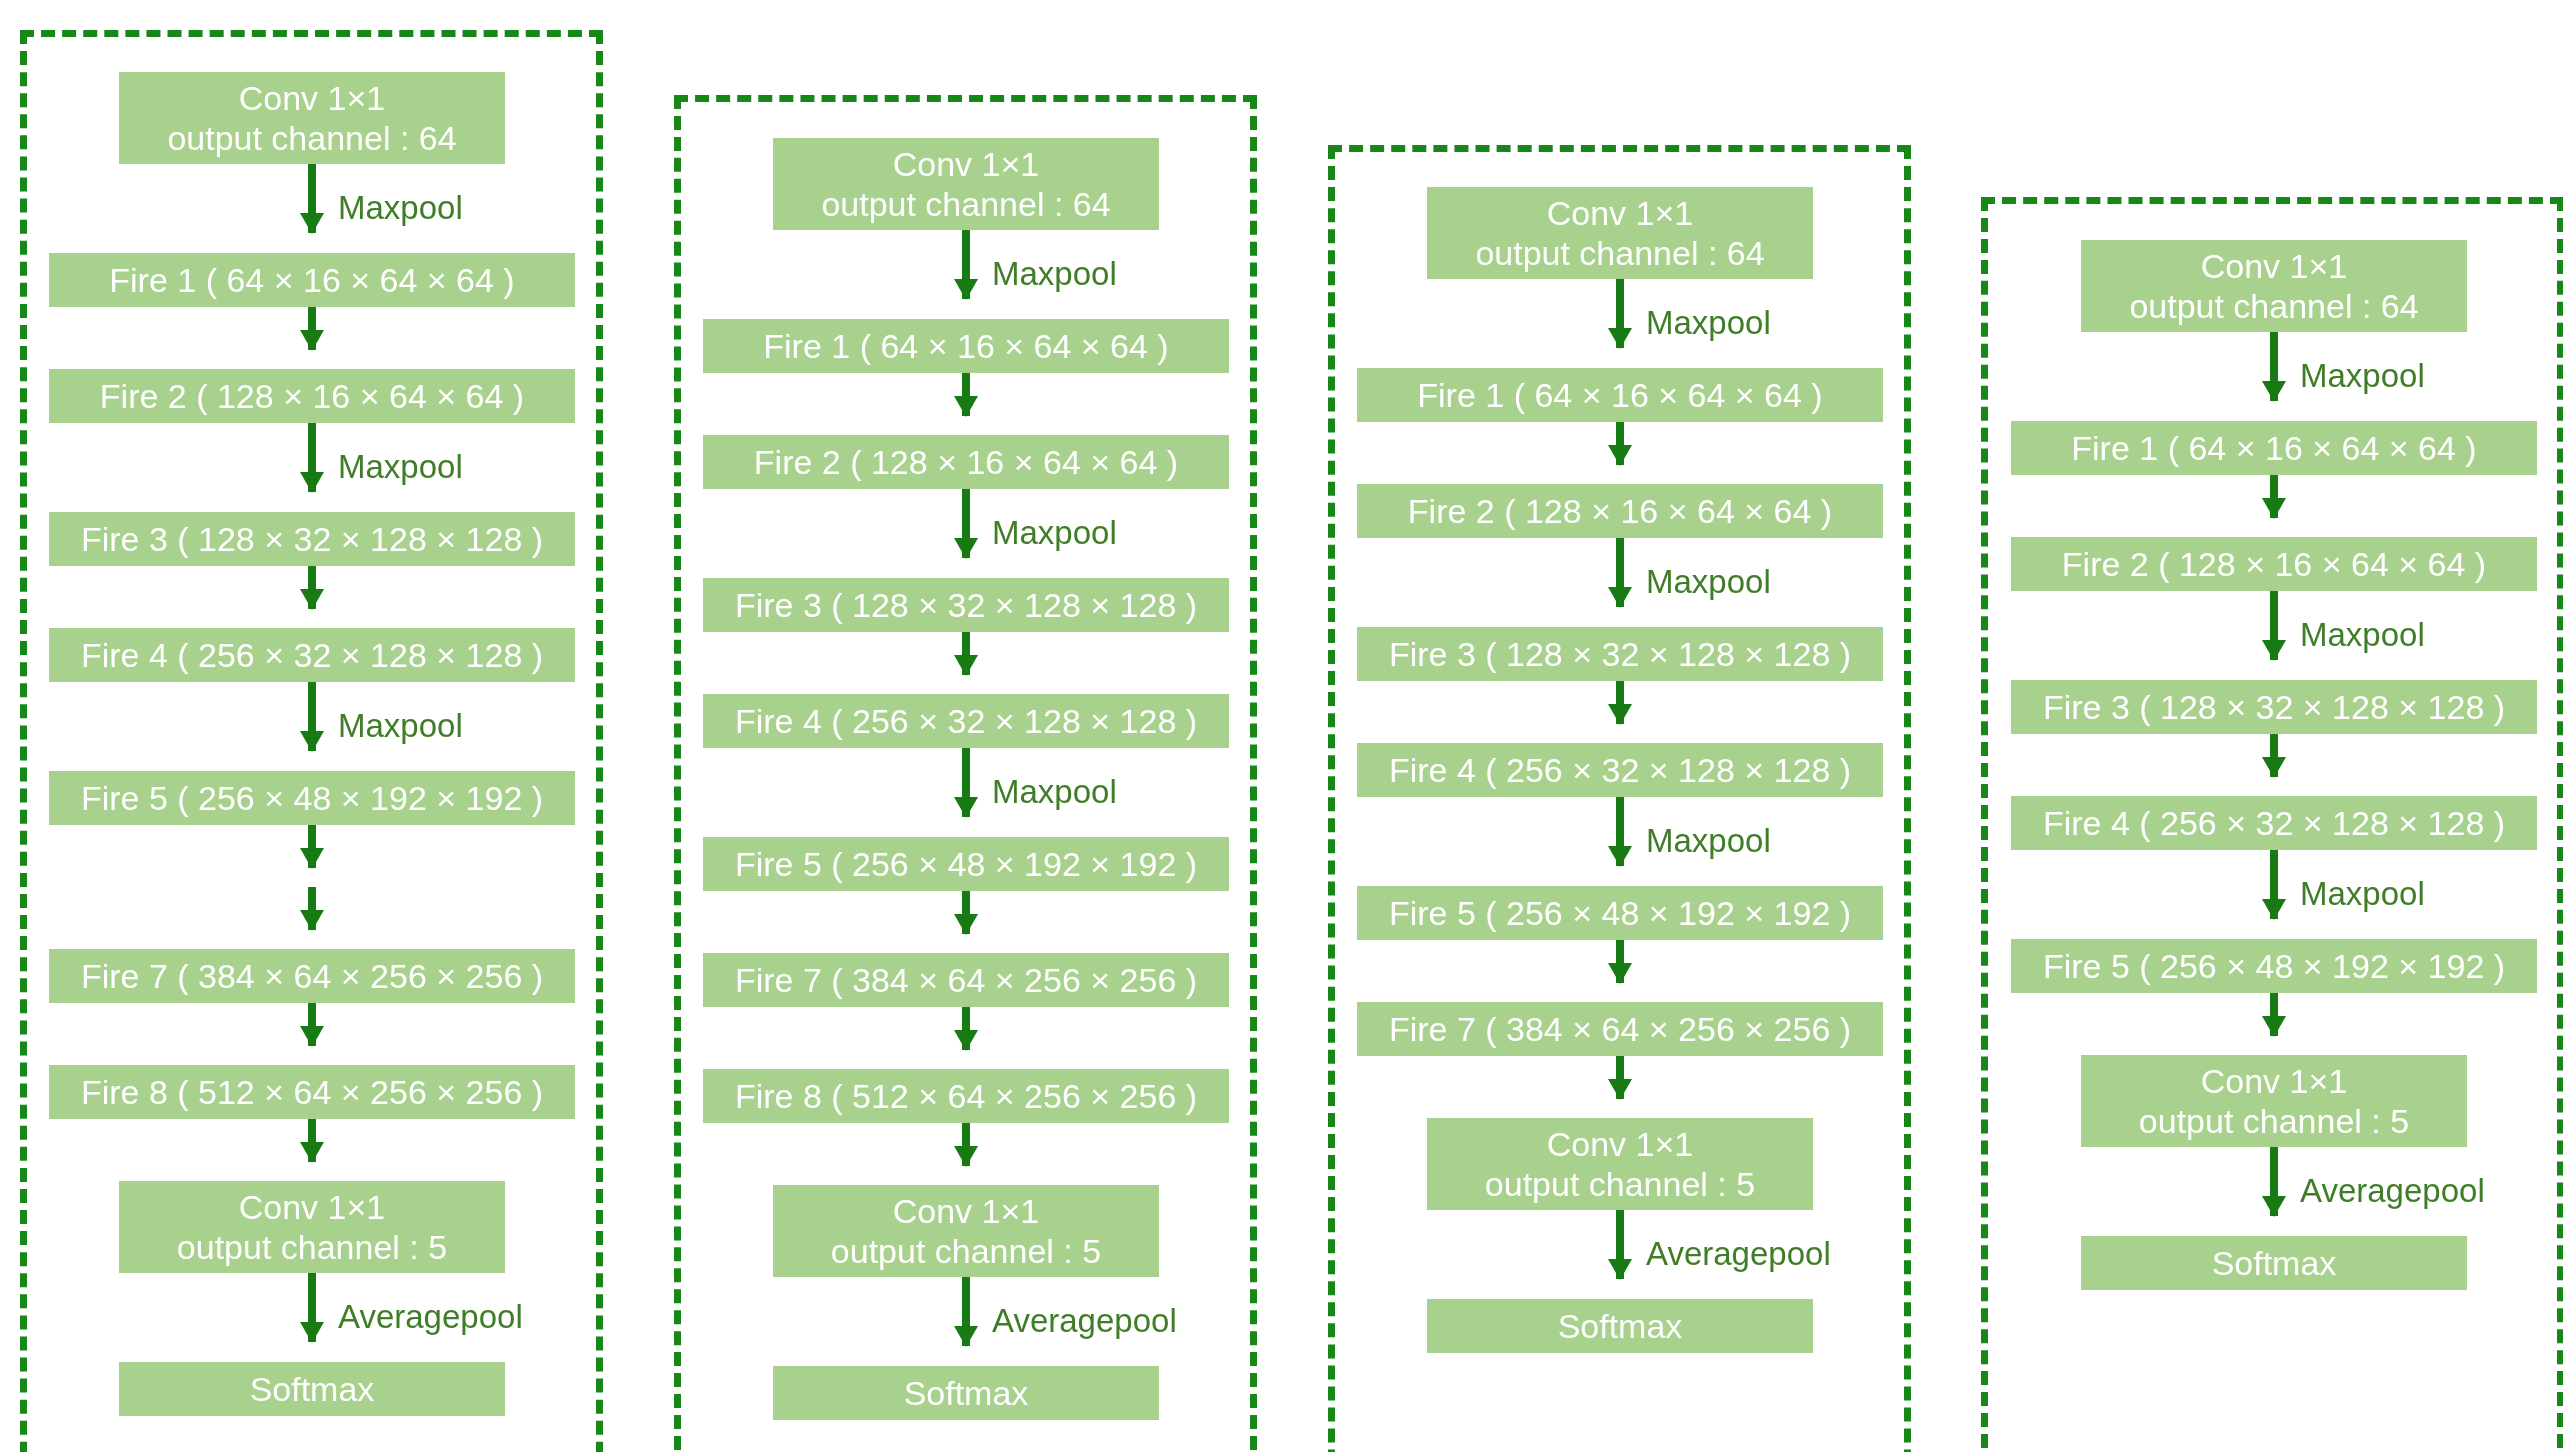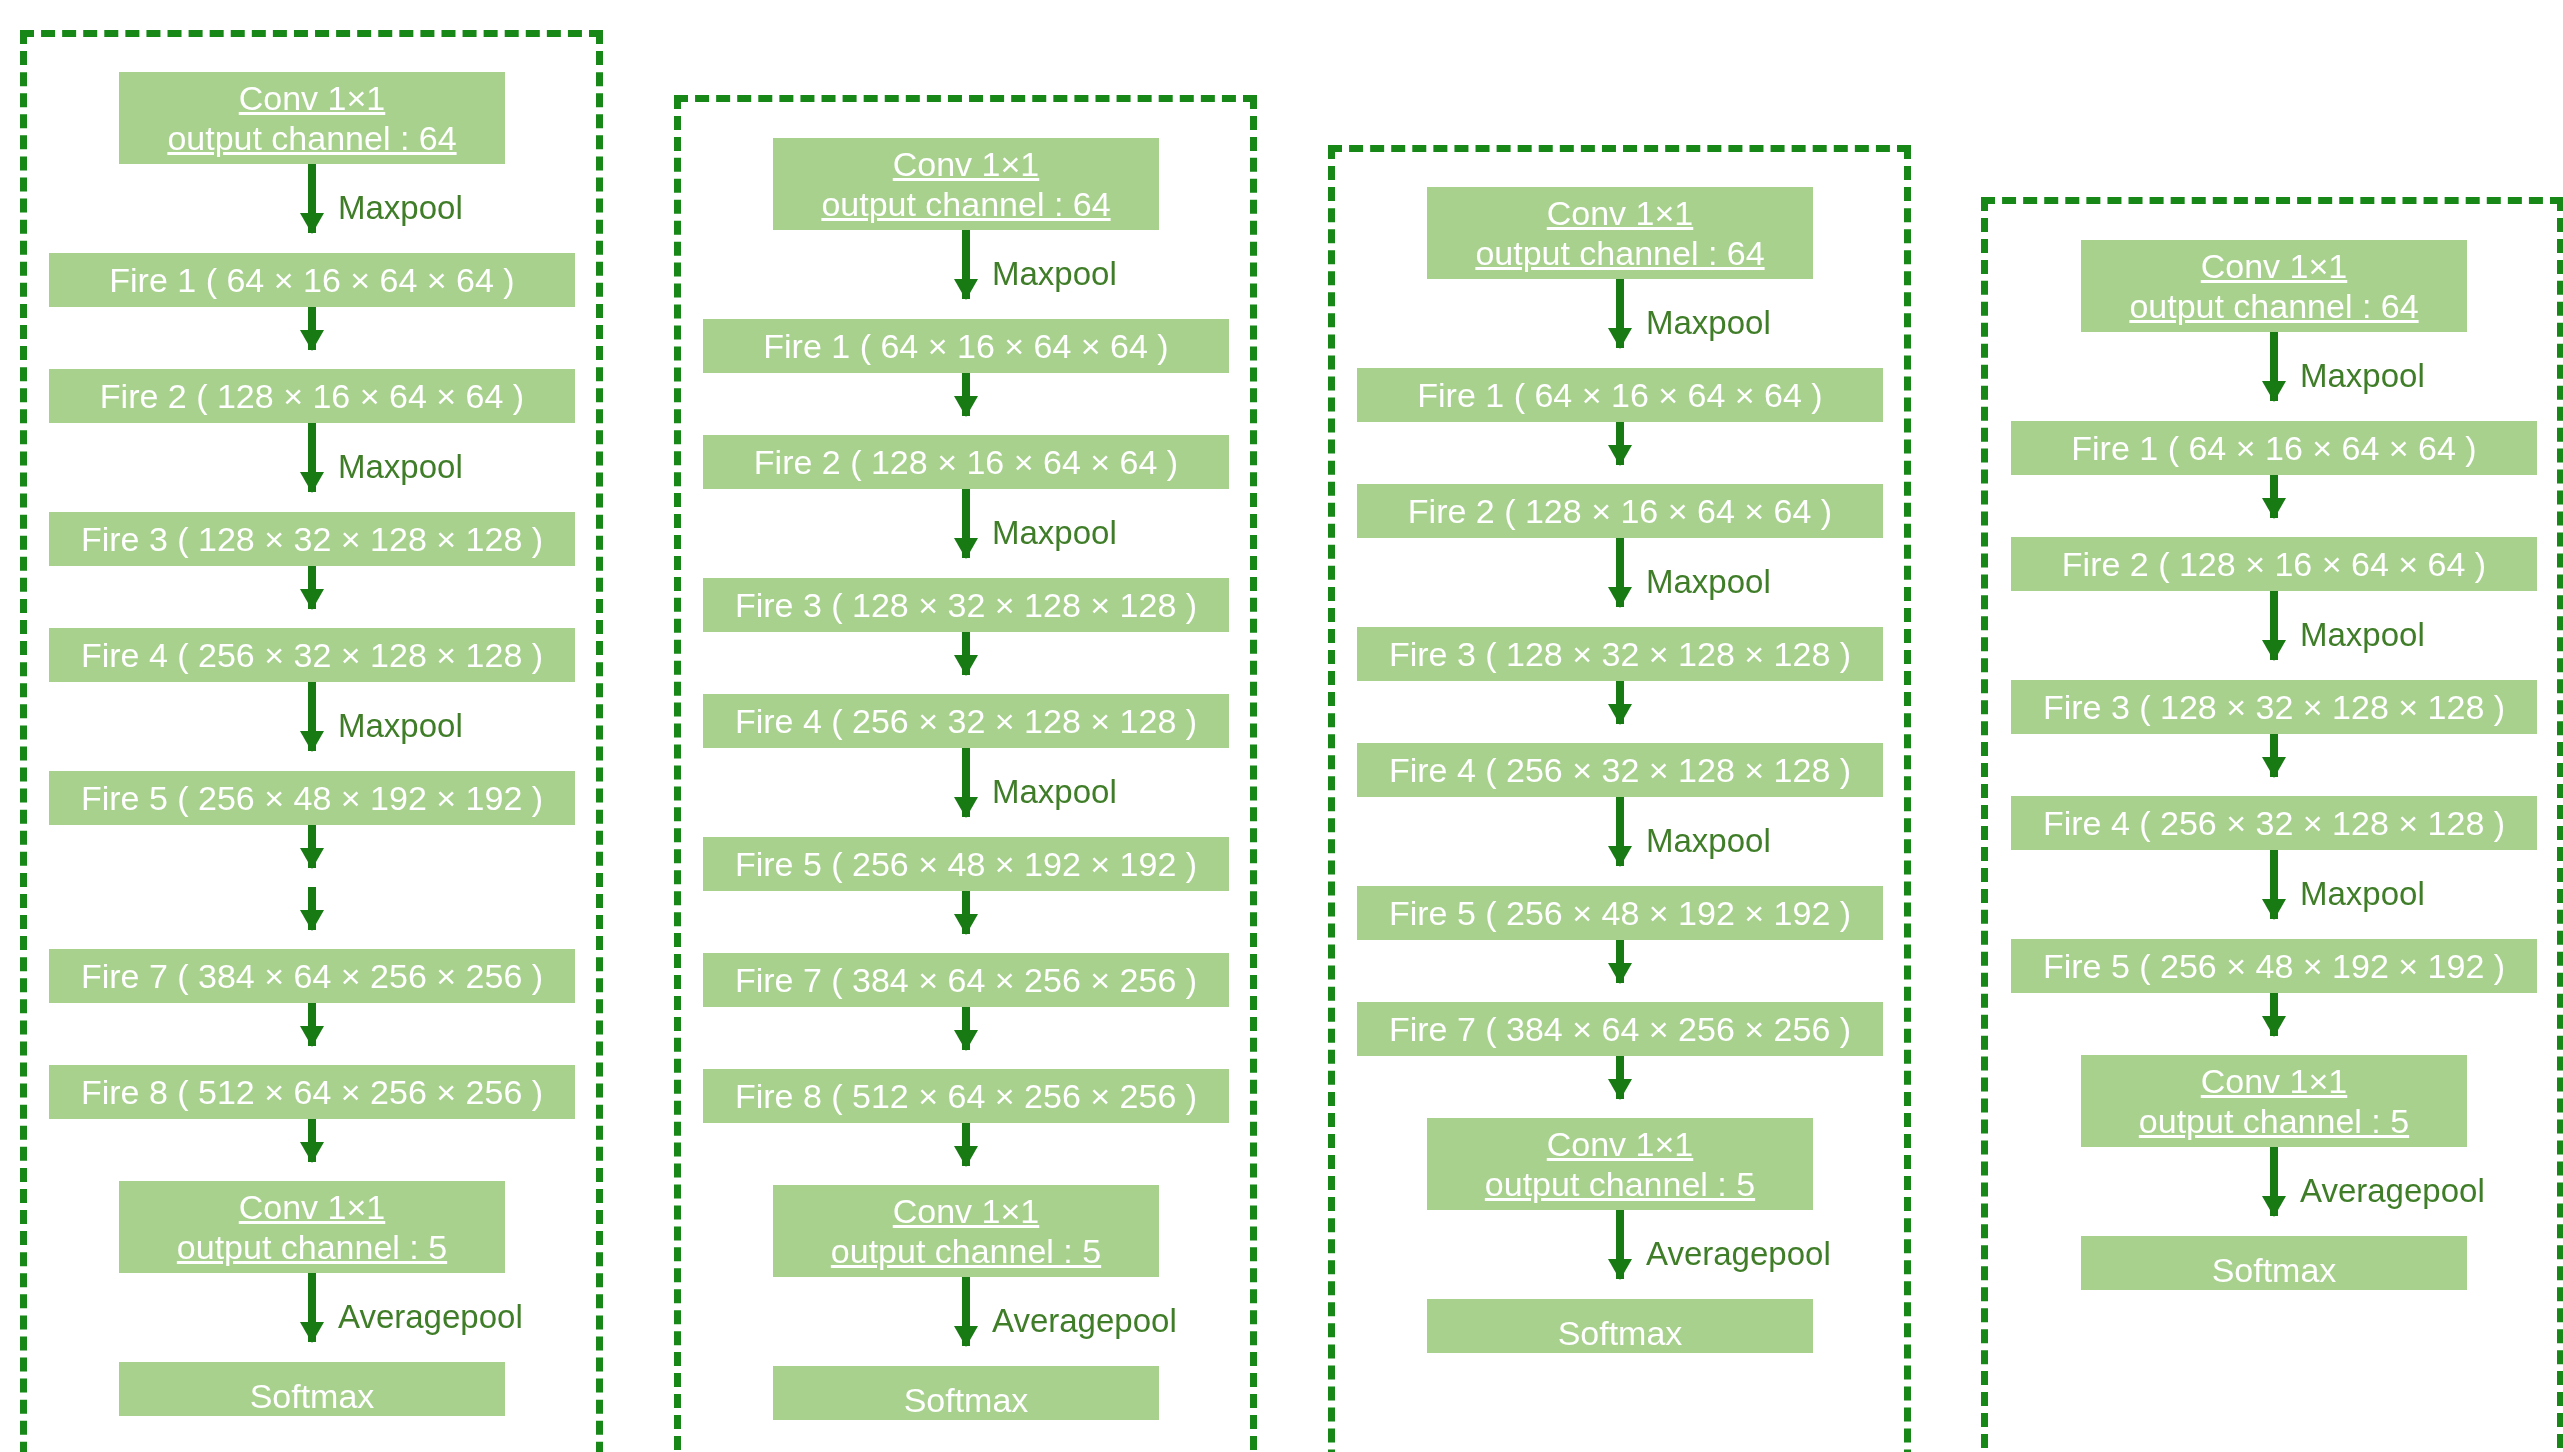--- a/index.html
+++ b/index.html
@@ -31,22 +31,22 @@
     color:#ffffff;
     text-align:center;
     box-sizing:border-box;
     display:flex;flex-direction:column;
     align-items:center;justify-content:center;
     line-height:1.18;
     font-weight:400;
     white-space:nowrap;
   }
   .box.fire{ font-size:27px; height:43px; padding:0 19px; }
-  .box.conv{ font-size:27px; height:72px; padding:0 14px;text-decoration:underline; }
-  .box.softmax{ font-size:27px; height:43px; padding:0 26px;justify-content:flex-end; }
+  .box.conv{ font-size:27px; height:72px; padding:0 14px; }
+  .box.softmax{ font-size:27px; height:43px; padding:0 26px; }
   .box .l2{display:block;}
 
   
   .arrow{
     position:relative;
     display:flex;align-items:center;
     width:100%;
     justify-content:center;
   }
   .arrow .shaft{

